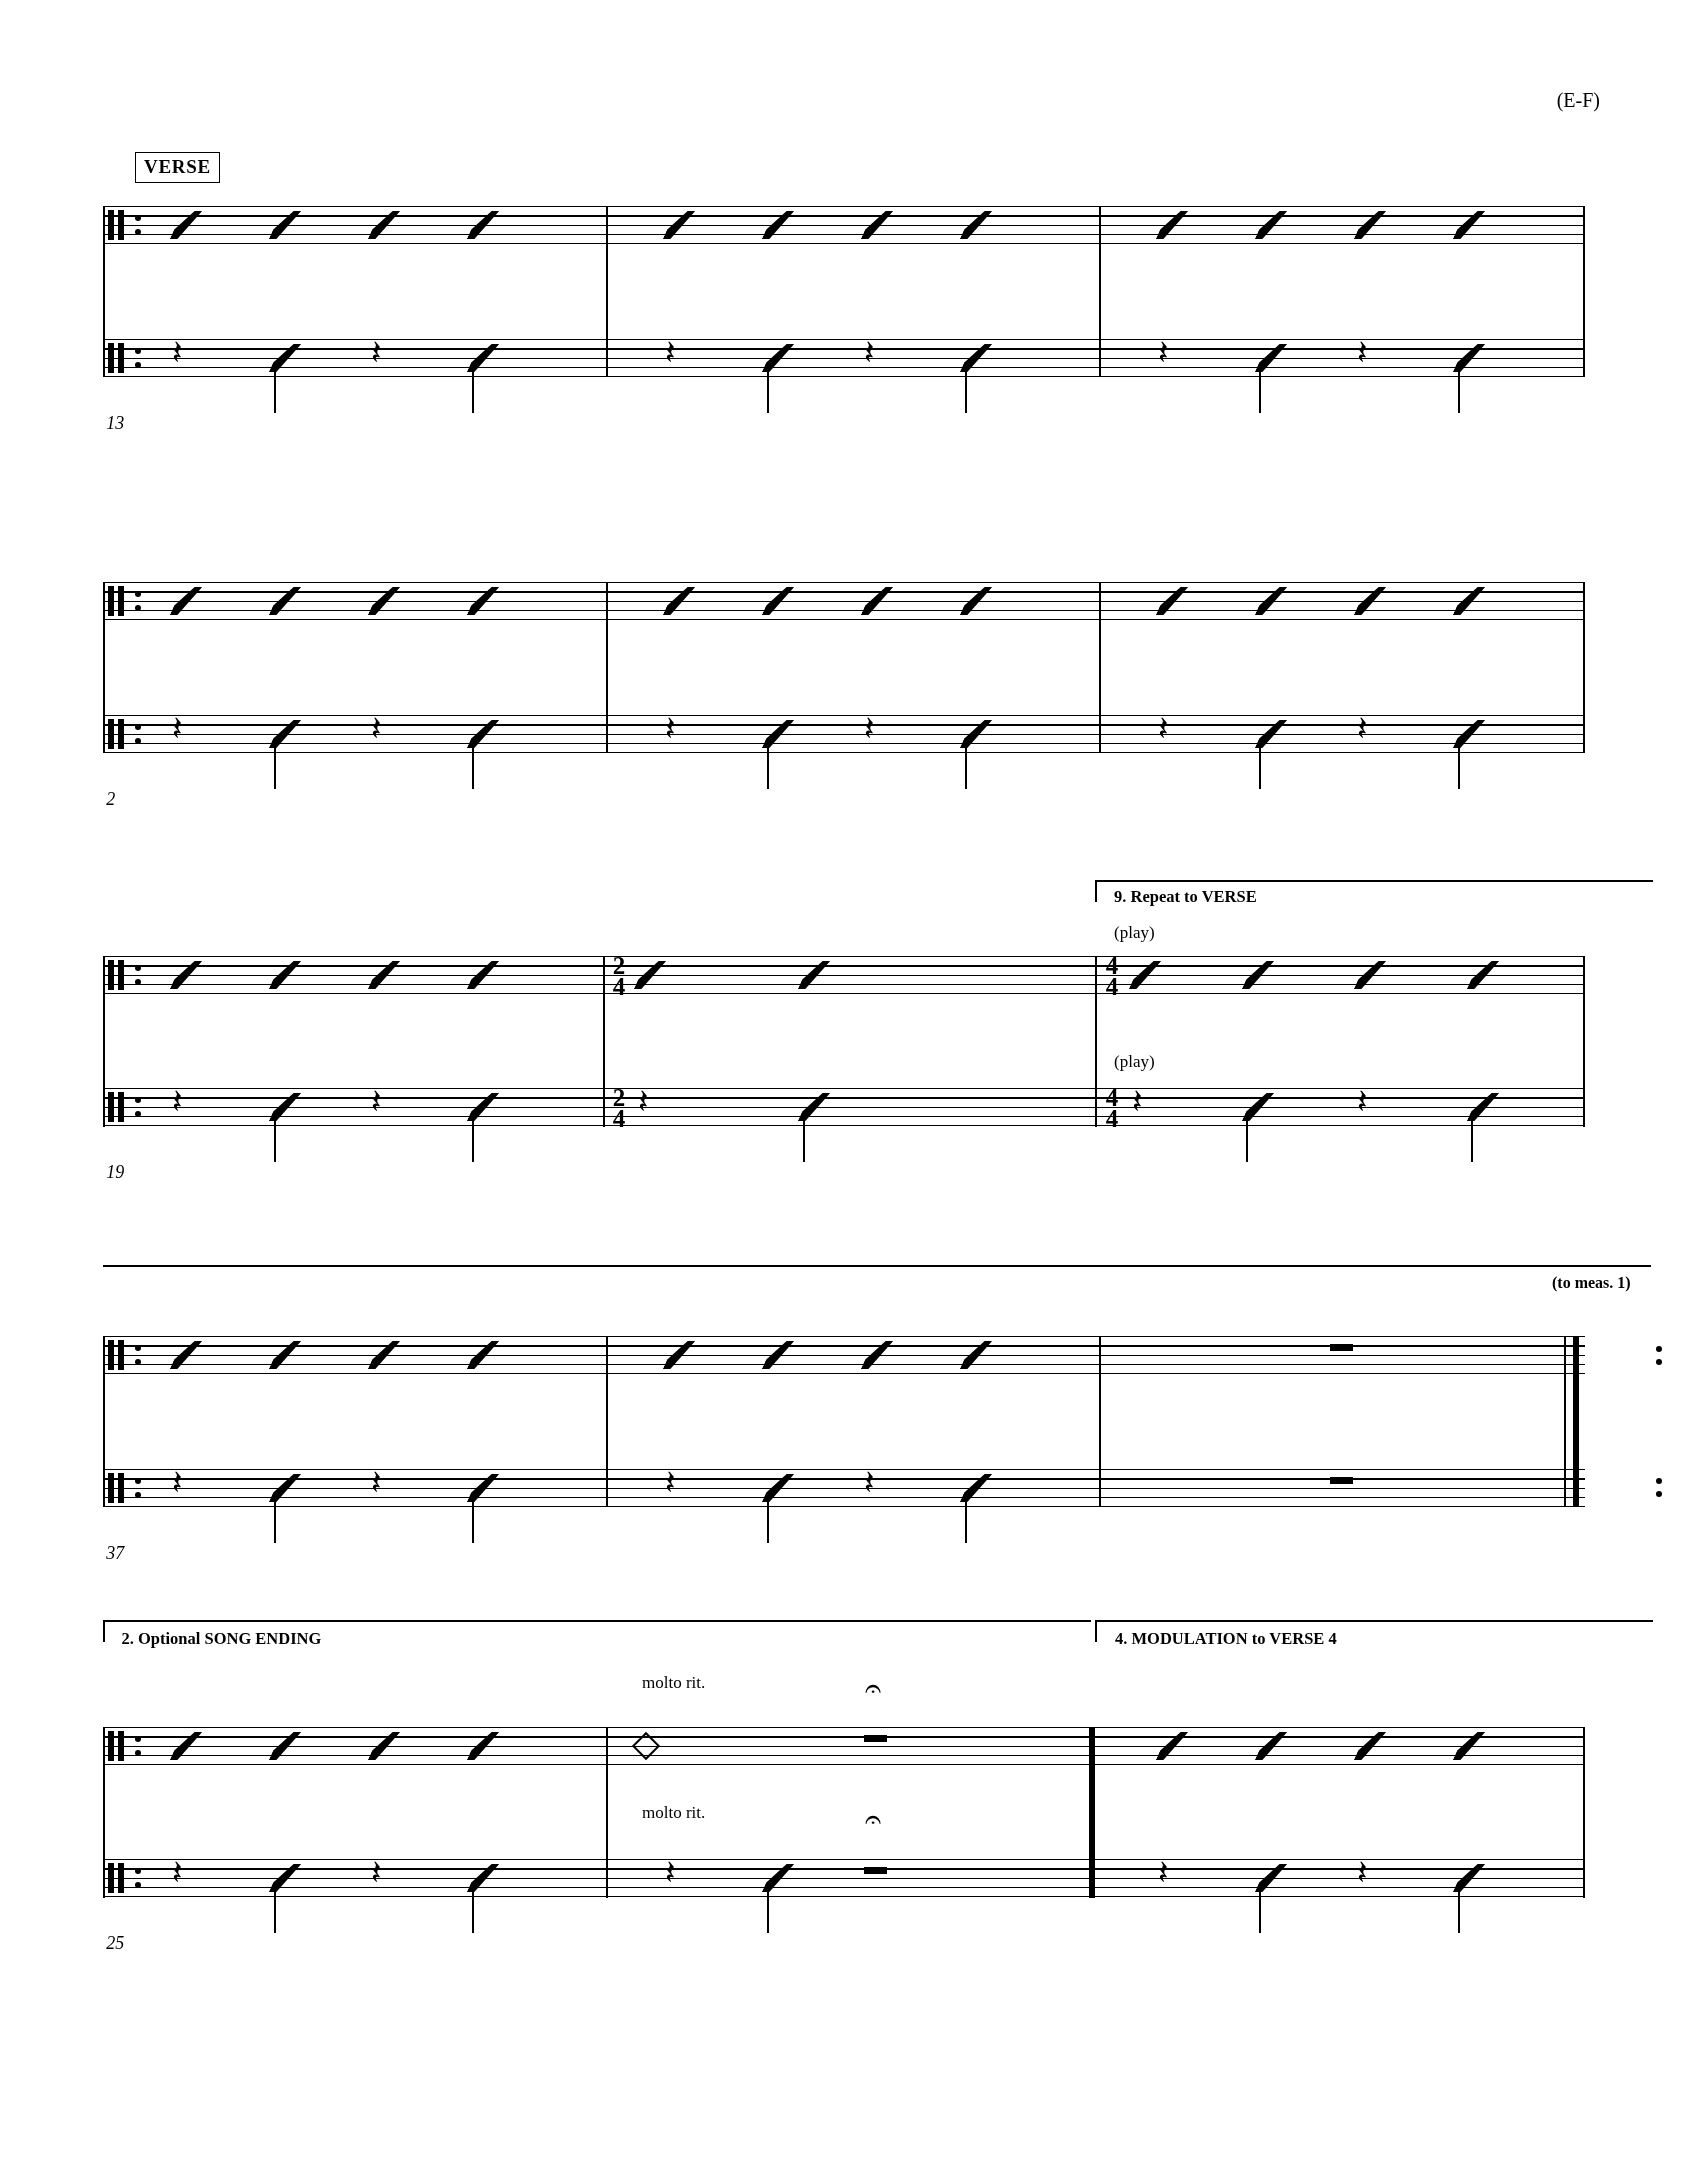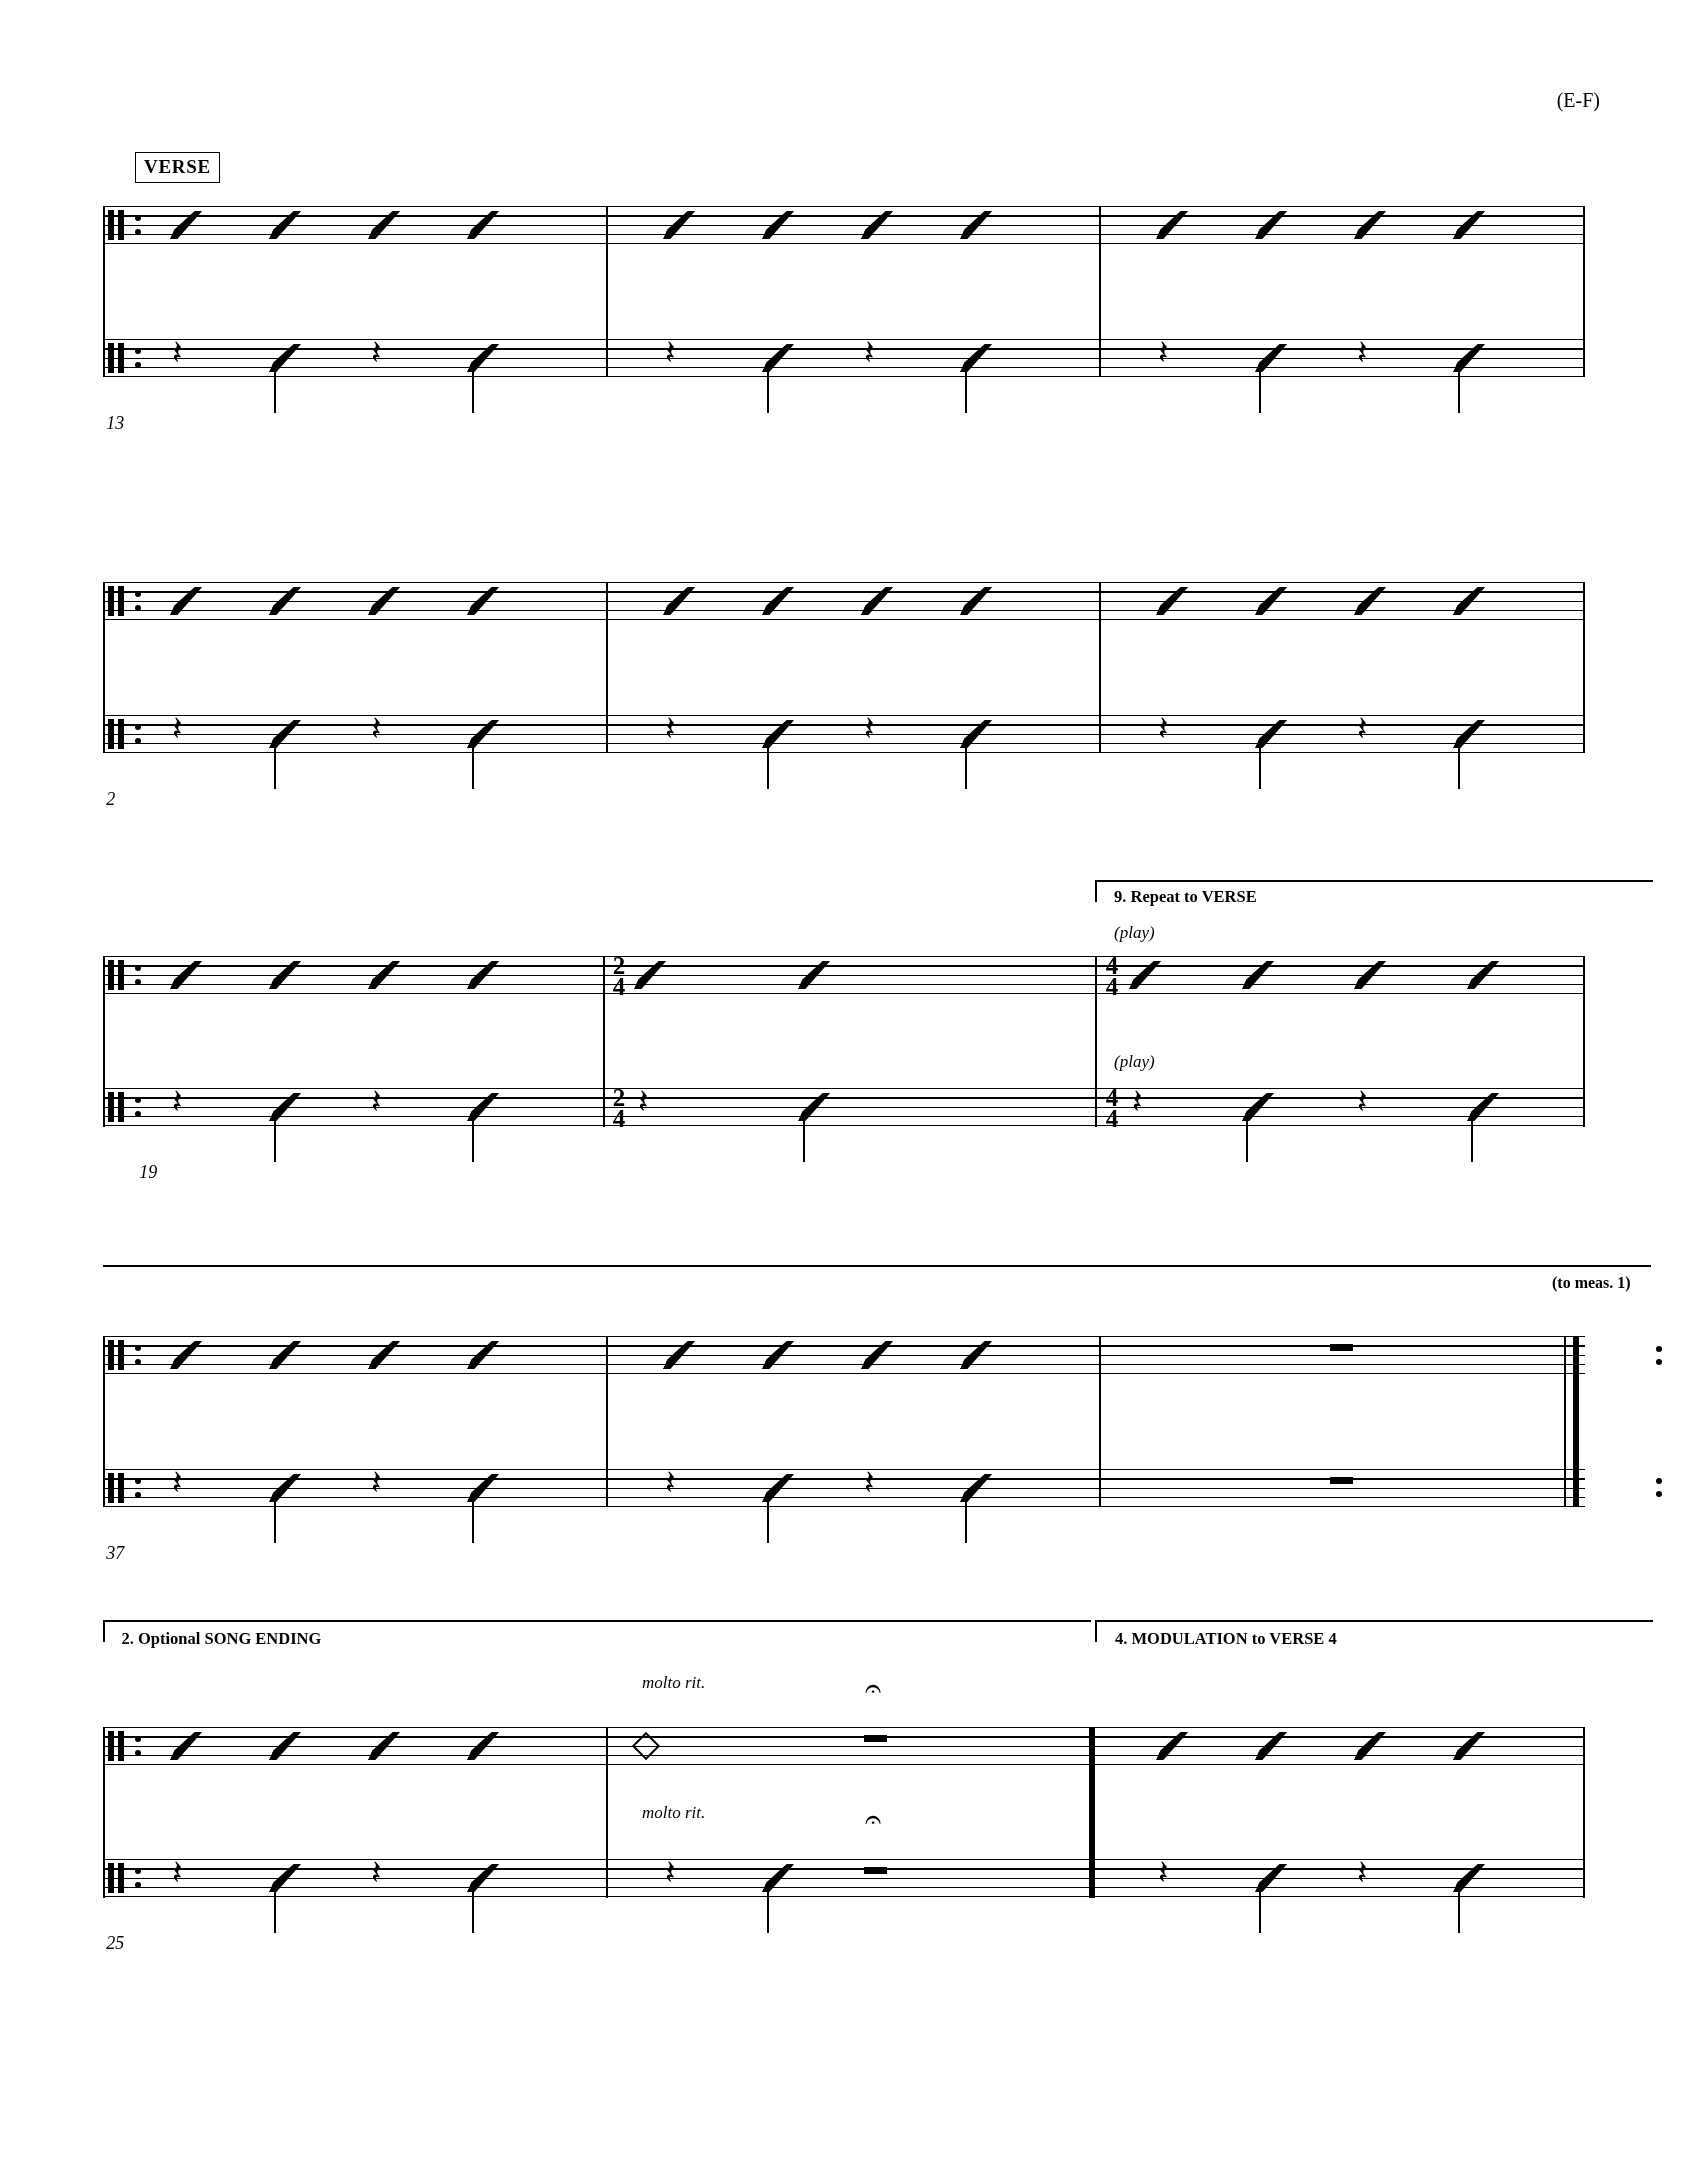--- a/index.html
+++ b/index.html
@@ -178,21 +178,20 @@
   .small-right {
     position: absolute;
     font-size: 16px;
     font-weight: bold;
     white-space: nowrap;
   }
 
   .expr {
     position: absolute;
     font-size: 17px;
-    font-style: italic;
     white-space: nowrap;
     text-align: center;
   }
 
   .fermata {
     position: absolute;
     font-family: "DejaVu Sans", sans-serif;
     font-size: 29px;
     line-height: 1;
   }
@@ -443,21 +442,21 @@
         <span>4</span>
       </div>
       <div class="qrest" style="left:1029px; top:-4px;"></div>
       <div class="slash" style="left:1145px; top:5.3px;"></div>
       <div class="stem" style="left:1143px; top:32px; height:42px;"></div>
       <div class="qrest" style="left:1254px; top:-4px;"></div>
       <div class="slash" style="left:1370px; top:5.3px;"></div>
       <div class="stem" style="left:1368px; top:32px; height:42px;"></div>
     </div>
 
-    <div class="measnum" style="left:3.3px; top:1162px;margin-left:33px;">19</div>
+    <div class="measnum" style="left:3.3px; top:1162px;">19</div>
   </div>
 
   <div class="system" style="top:0;">
 
     <div class="ending" style="left:0px; top:1265px; width:1548px;"></div>
     <div class="small-right" style="left:1449px; top:1274px;">(to meas. 1)</div>
 
     <div class="staff" style="top:1336px;">
       <div class="line l0"></div>
       <div class="line l1"></div>

